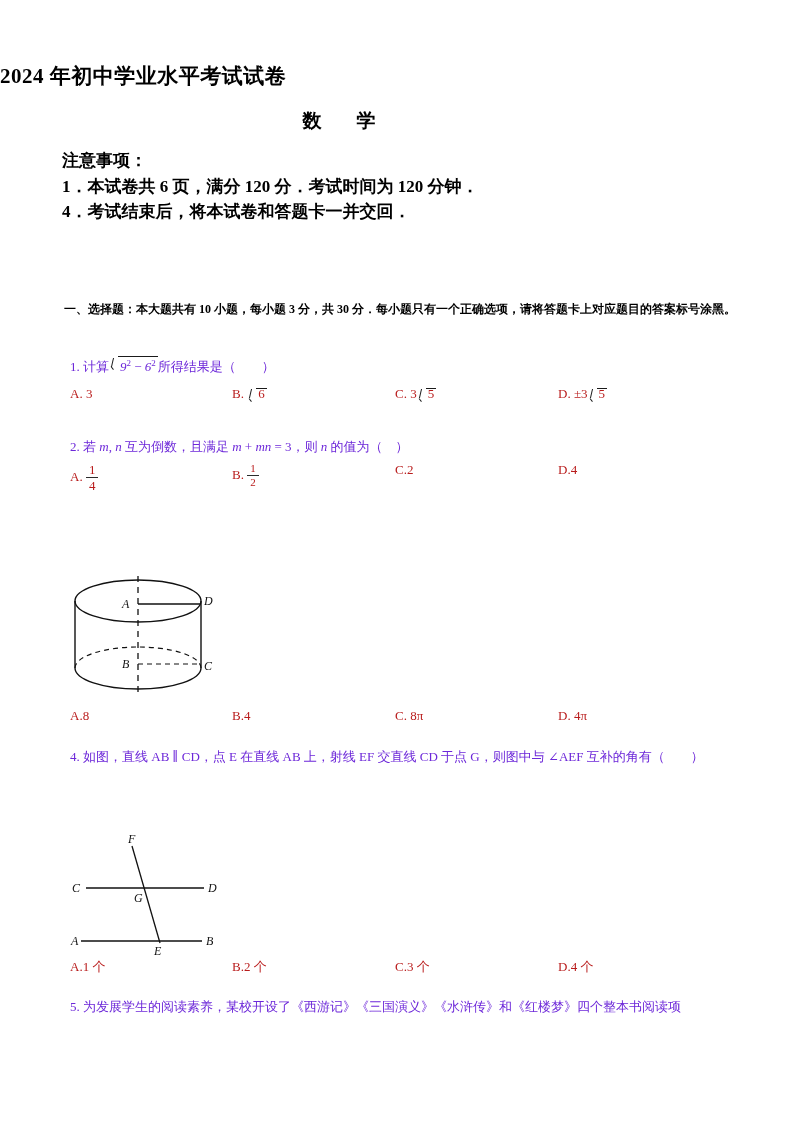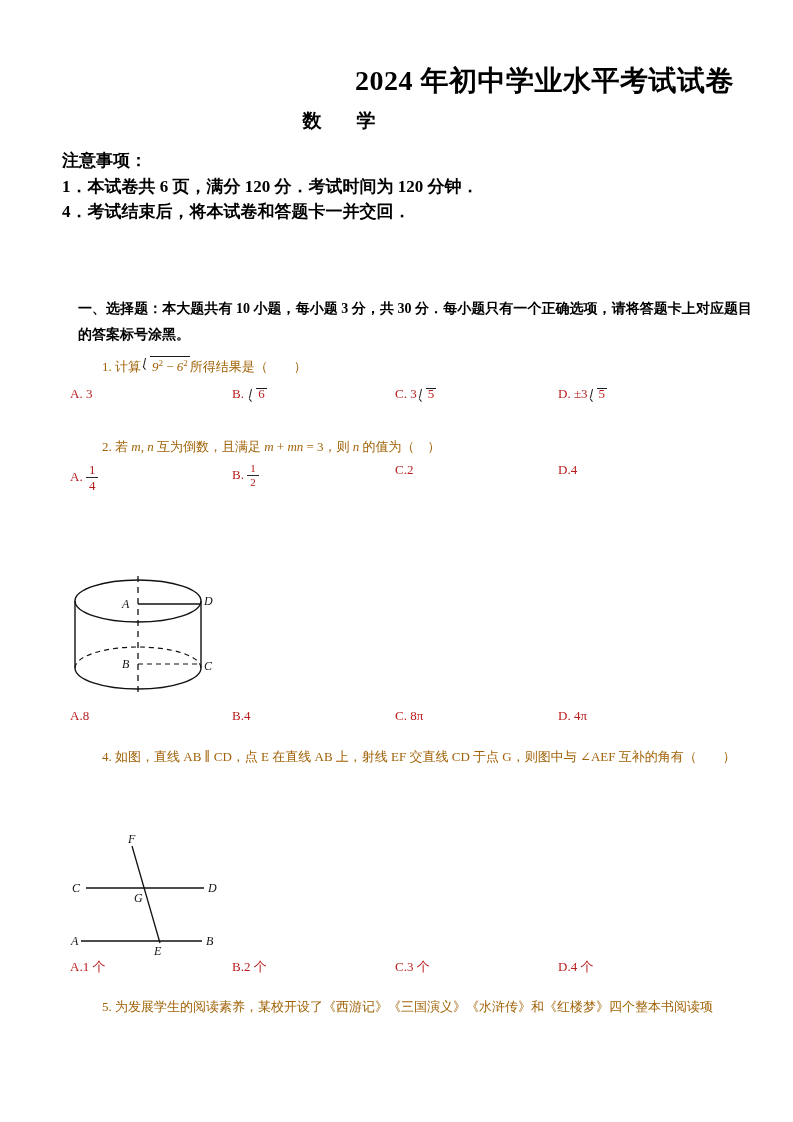--- a/index.html
+++ b/index.html
@@ -21,22 +21,22 @@
     width: 793px;
     height: 1122px;
     padding: 0;
   }
   
   .doc-title {
     position: absolute;
     top: 62px;
     left: 0;
     width: 734px;
-    text-align: right;
-    font-size: 28px;
+    text-align: left;
+    font-size: 21px;
     font-weight: bold;
     letter-spacing: 0.5px;
   }
   .doc-subtitle {
     position: absolute;
     top: 108px;
     left: 0;
     width: 686px;
     text-align: center;
     font-size: 19px;
@@ -55,38 +55,37 @@
   }
   .notice .head { display: block; }
   .notice p {
     margin: 0;
     text-align: justify;
     text-justify: inter-ideograph;
   }
   
   .section-head {
     position: absolute;
-    left: 78px;
+    left: 64px;
     top: 296px;
     width: 674px;
-    font-size: 14px;
+    font-size: 12px;
     font-weight: bold;
     line-height: 26px;
     text-align: justify;
     text-justify: inter-ideograph;
   }
   
   .q {
     position: absolute;
     left: 70px;
     width: 666px;
     font-size: 13px;
     line-height: 30px;
-    color: #a16207;
-    margin-left: 32px;
+    color: #6d28d9;
   }
   .q .stem {
     text-align: justify;
     text-justify: inter-ideograph;
   }
   .opts {
     position: absolute;
     left: 70px;
     width: 680px;
     font-size: 13px;

